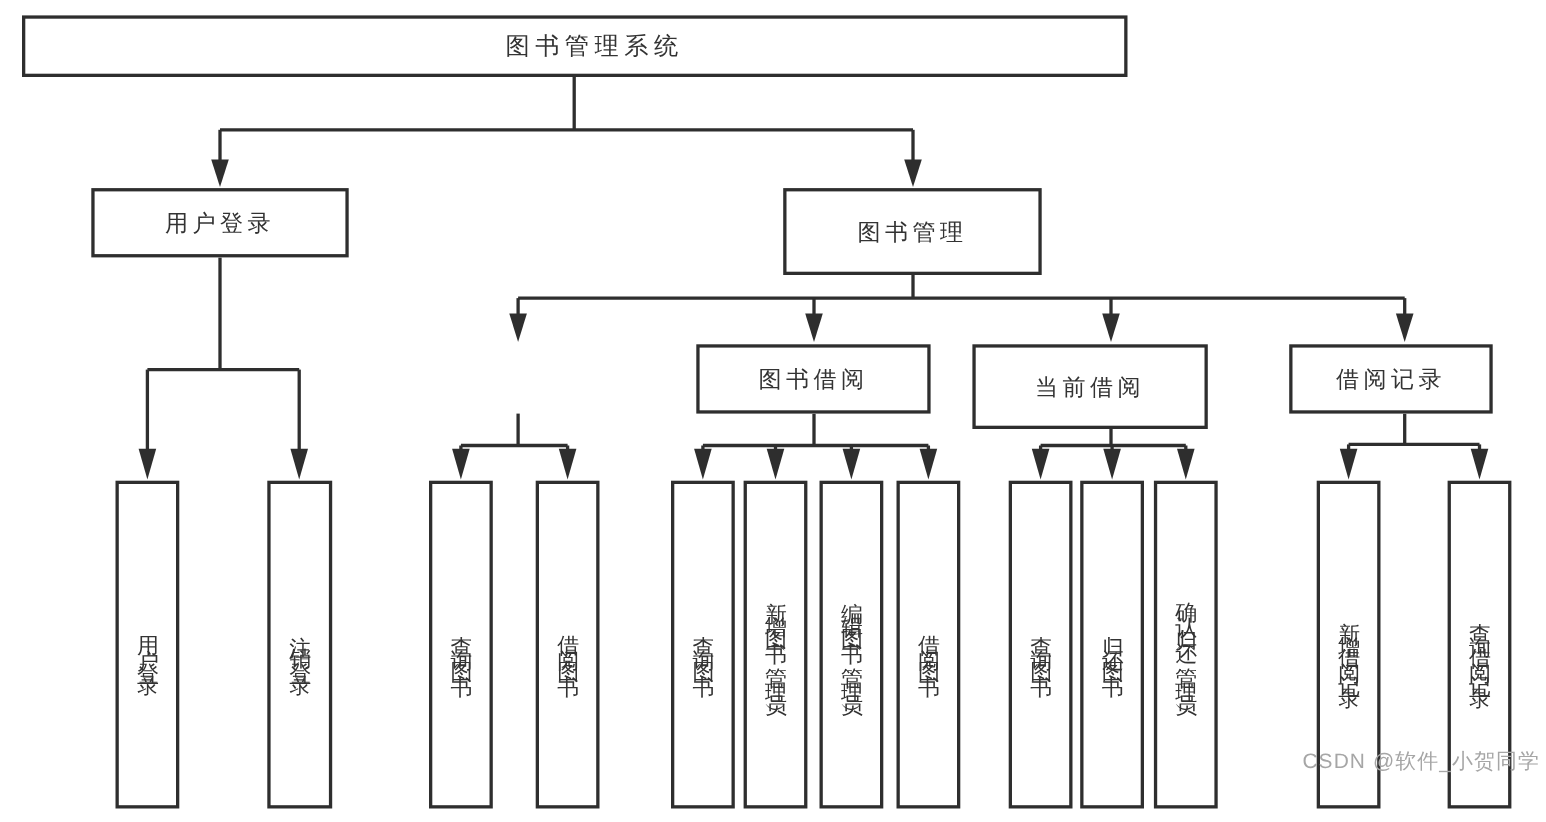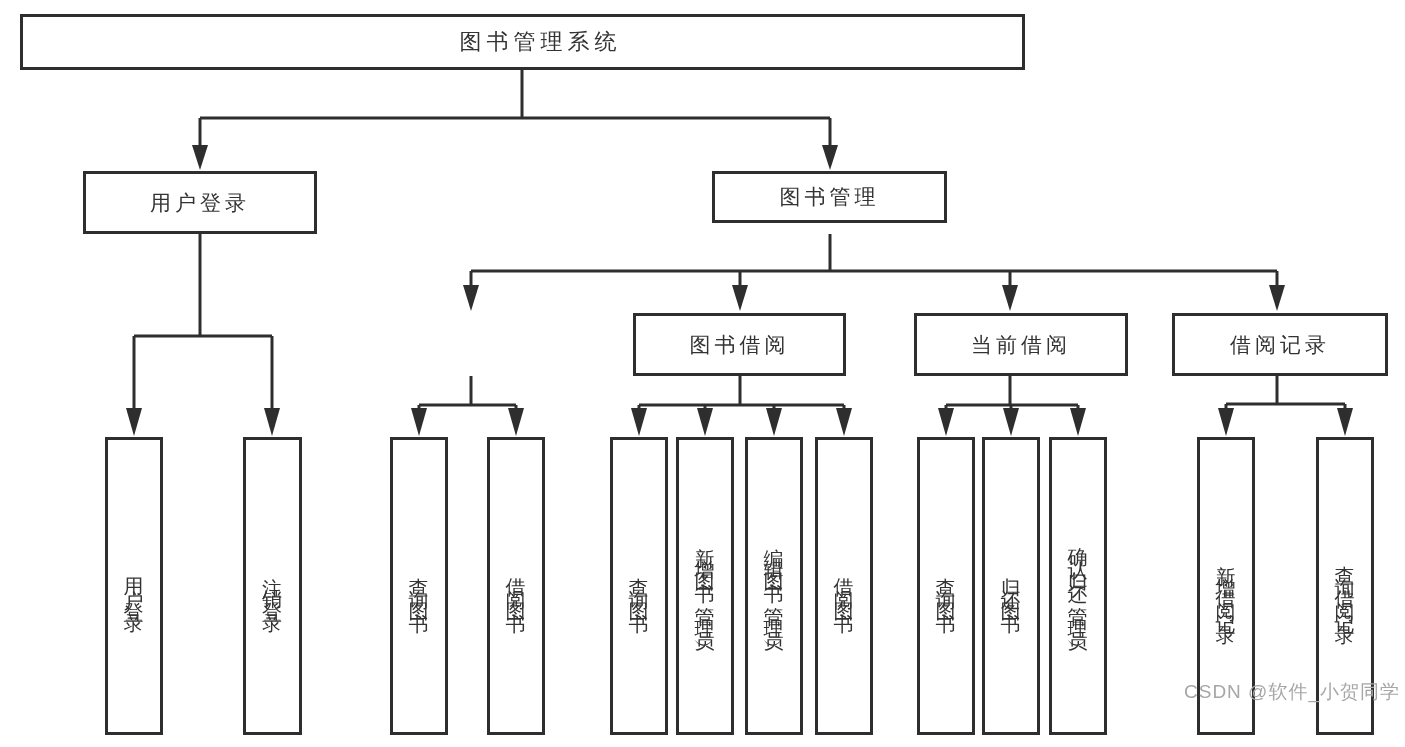--- a/index.html
+++ b/index.html
@@ -142,31 +142,31 @@
     </g>
   </svg>
 
   <div class="node h-node root-node" style="left:20px; top:14px; width:1005px; height:56px;padding-left:36px;">
     <span>图书管理系统</span>
   </div>
 
   <div class="node h-node" style="left:83px; top:171px; width:234px; height:63px;">
     <span>用户登录</span>
   </div>
-  <div class="node h-node" style="left:712px; top:171px; width:235px; height:52px;text-align:right;">
+  <div class="node h-node" style="left:712px; top:171px; width:235px; height:79px;text-align:right;">
     <span>图书管理</span>
   </div>
 
   <div class="node h-node" style="left:633px; top:313px; width:213px; height:63px;">
     <span>图书借阅</span>
   </div>
-  <div class="node h-node" style="left:914px; top:313px; width:214px; height:63px;">
+  <div class="node h-node" style="left:884px; top:313px; width:214px; height:77px;">
     <span>当前借阅</span>
   </div>
-  <div class="node h-node" style="left:1172px; top:313px; width:216px; height:63px;">
+  <div class="node h-node" style="left:1172px; top:313px; width:185px; height:63px;">
     <span>借阅记录</span>
   </div>
 
   <div class="node v-node" style="left:105px; top:437px; width:58px; height:298px;">
     <span>用户登录</span>
   </div>
   <div class="node v-node" style="left:243px; top:437px; width:59px; height:298px;">
     <span>注销登录</span>
   </div>
 

